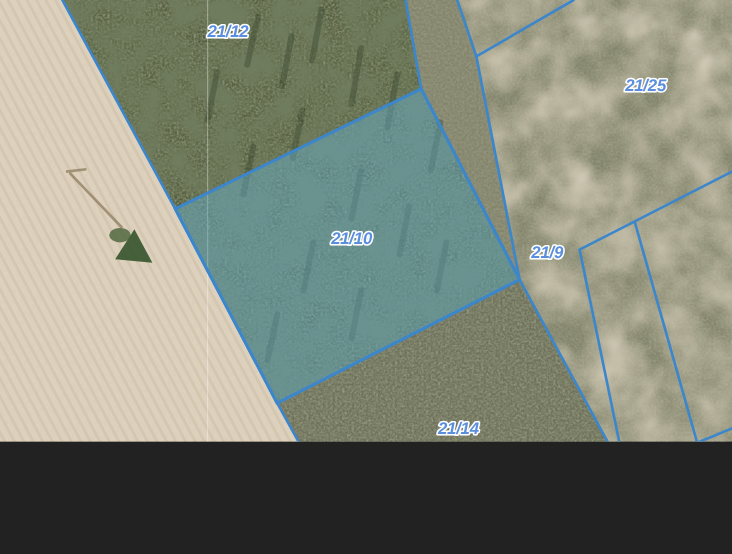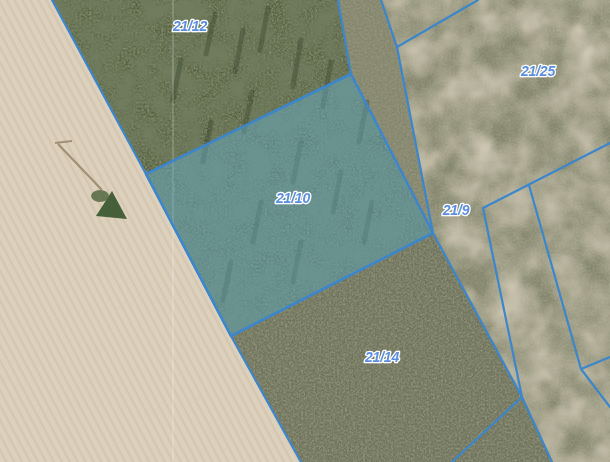--- a/index.html
+++ b/index.html
@@ -1,16 +1,16 @@
 <!DOCTYPE html>
 <html><head>
 <meta charset="utf-8">
 <style>
   html,body{margin:0;padding:0;background:#222;}
-  .stage{position:relative;width:610px;height:462px;overflow:hidden;
+  .stage{position:relative;width:610px;height:368px;overflow:hidden;
          font-family:"Liberation Sans", sans-serif;}
   svg{display:block;}
   text.parcel-label{
     font-family:"Liberation Sans", sans-serif;
     font-size:14px;font-weight:700;font-style:italic;letter-spacing:-0.2px;
     paint-order:stroke;stroke:#ffffff;stroke-width:2.6px;stroke-linejoin:round;
     text-anchor:middle;
   }
 </style>
 </head>

